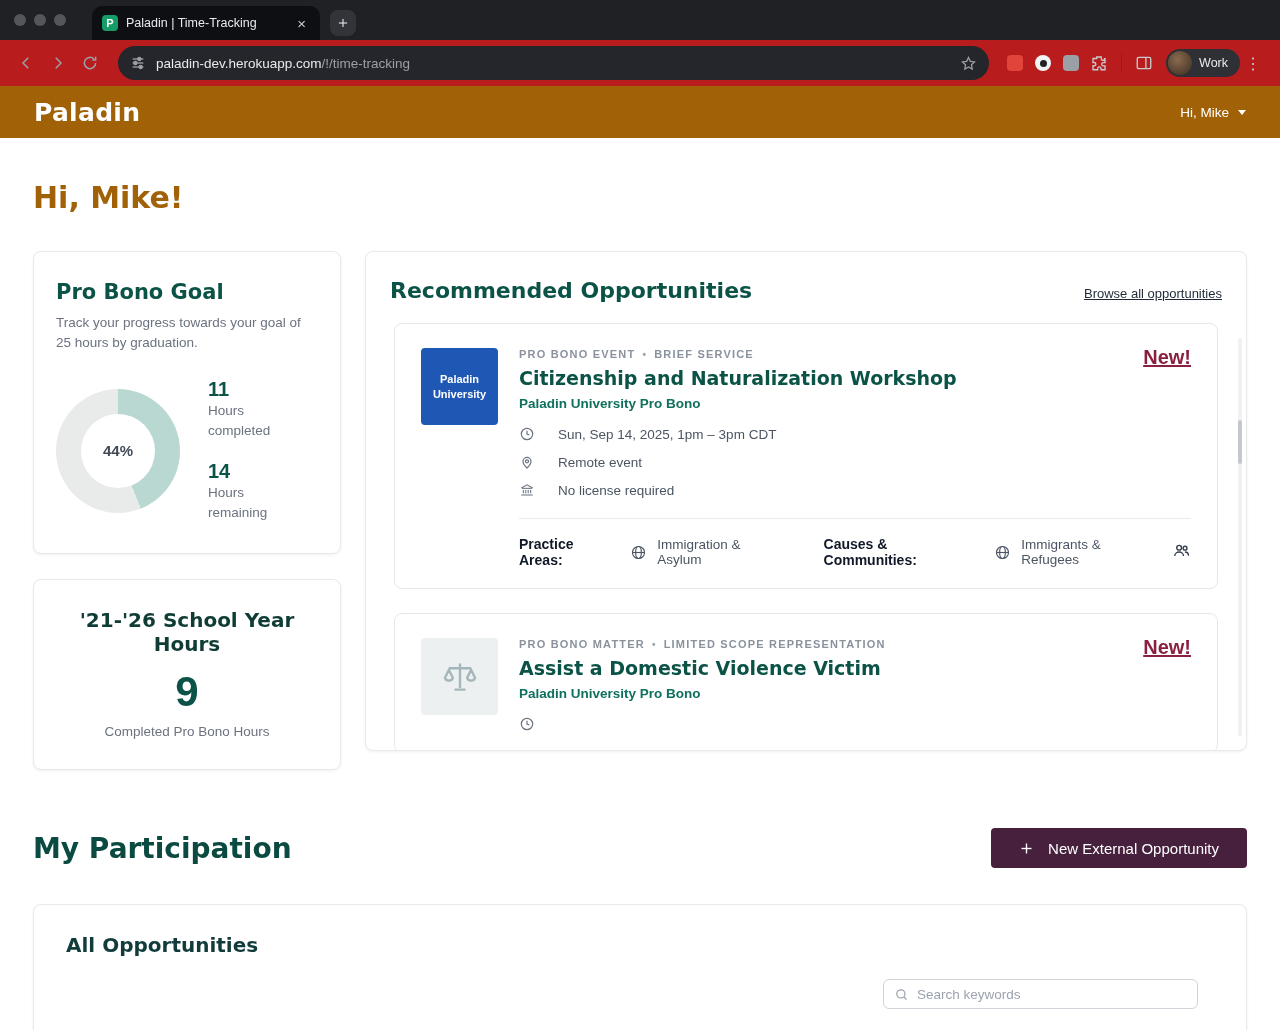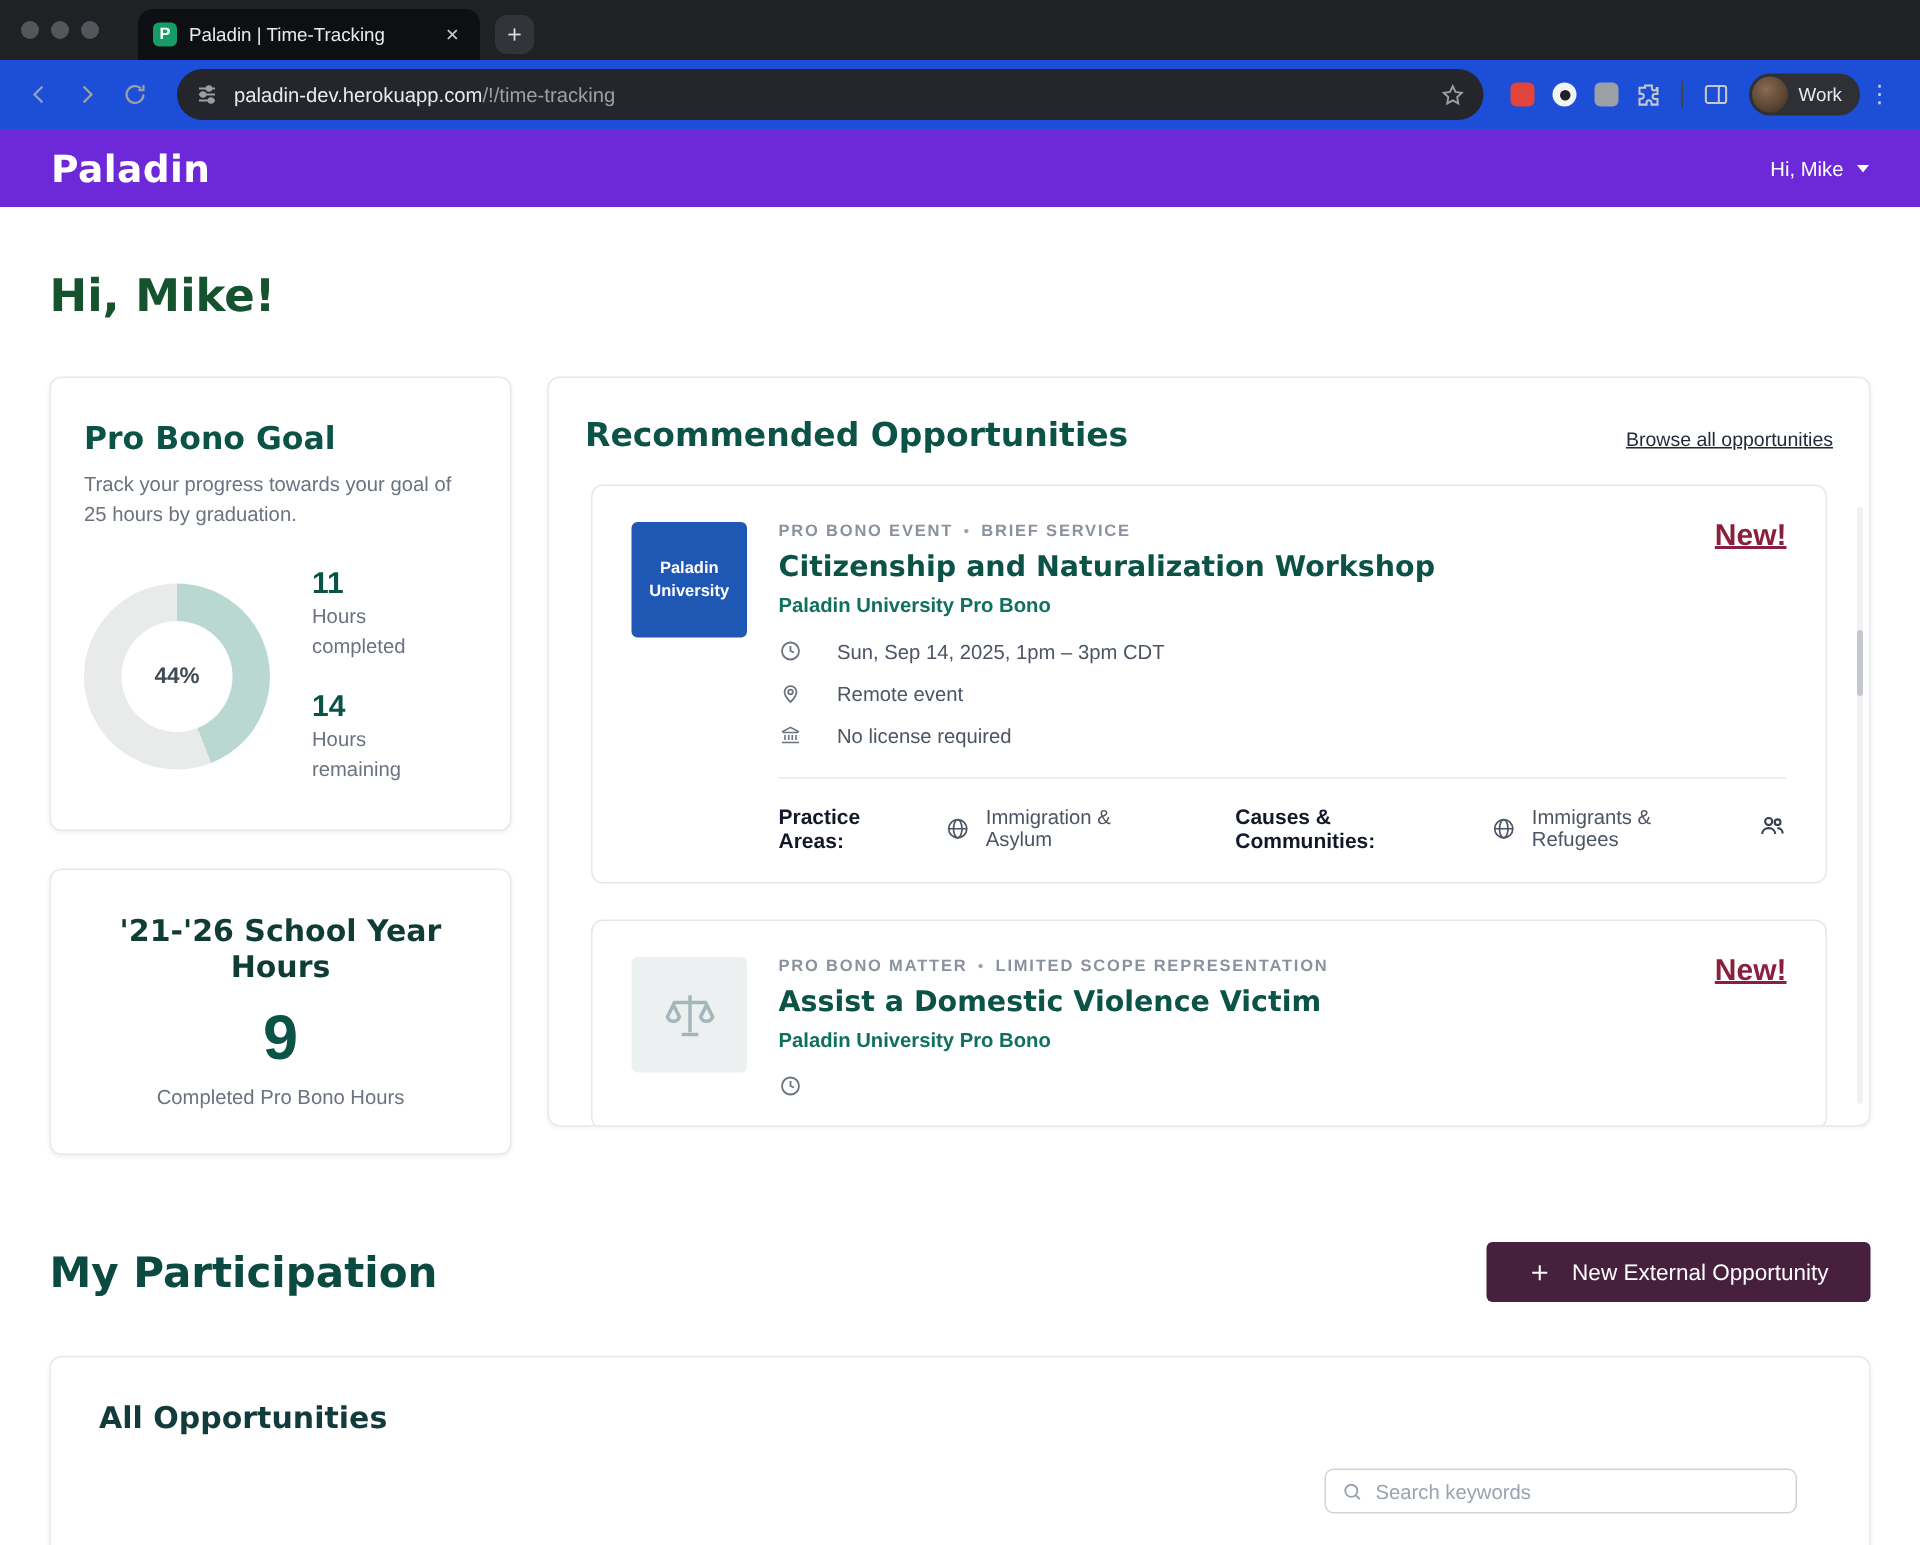--- a/index.html
+++ b/index.html
@@ -12,21 +12,21 @@
   .light { width:12px; height:12px; border-radius:50%; background:#55565b; }
   .tab { width:228px; height:34px; background:#0e0f12; border-radius:10px 10px 0 0;
     display:flex; align-items:center; gap:8px; padding:0 10px; }
   .favicon { width:16px; height:16px; border-radius:4px; background:#169c67; color:#fff;
     font-size:11px; font-weight:bold; display:flex; align-items:center; justify-content:center; flex:none; }
   .tab-title { flex:1; color:#e8eaed; font-size:12.5px; white-space:nowrap; overflow:hidden; }
   .tab-close { color:#c7cacd; font-size:15px; line-height:1; padding:2px 4px; border-radius:4px; }
   .newtab { width:26px; height:26px; margin:0 0 4px 10px; border-radius:8px; background:#33343a;
     color:#dfe1e5; display:flex; align-items:center; justify-content:center; }
 
-  .toolbar { height:46px; background:#1d4ed8; display:flex; align-items:center; padding:0 14px 0 10px; }
+  .toolbar { height:46px; background:#b91c1c; display:flex; align-items:center; padding:0 14px 0 10px; }
   .tbtn { width:32px; height:32px; display:flex; align-items:center; justify-content:center;
     color:#9aa0a6; border-radius:50%; flex:none; }
   .tbtn svg { width:18px; height:18px; }
   .omnibox { flex:1; height:34px; margin:0 12px; background:#24262b; border-radius:17px;
     display:flex; align-items:center; padding:0 12px; gap:10px; min-width:0; }
   .omnibox .url { flex:1; font-size:13.5px; white-space:nowrap; overflow:hidden; }
   .url-domain { color:#e8eaed; }
   .url-path { color:#9aa0a6; }
   .ext { width:28px; height:28px; display:flex; align-items:center; justify-content:center; flex:none; }
   .ext-sq-red { width:16px; height:16px; border-radius:4px; background:#e0443a; }
@@ -34,29 +34,29 @@
   .ext-circle-white i { width:7px; height:7px; border-radius:50%; background:#202124; }
   .ext-sq-gray { width:16px; height:16px; border-radius:4px; background:#9aa0a6; }
   .vdiv { width:1px; height:18px; background:#3f4043; margin:0 8px; flex:none; }
   .profile-chip { height:28px; border-radius:14px; background:#2e3036; display:flex; align-items:center;
     gap:7px; padding:2px 12px 2px 2px; margin-left:8px; flex:none; }
   .avatar { width:24px; height:24px; border-radius:50%; background:radial-gradient(circle at 40% 35%, #8a6a4f, #3a2c20); }
   .profile-label { color:#e8eaed; font-size:12.5px; }
   .kebab { color:#c7cacd; font-size:16px; width:26px; text-align:center; }
 
   
-  .app-header { height:52px; background:#6d28d9; display:flex; align-items:center;
+  .app-header { height:52px; background:#a16207; display:flex; align-items:center;
     justify-content:space-between; padding:0 34px; }
   .logo { color:#fff; font-size:25px; font-weight:600; letter-spacing:.3px; font-family:"DejaVu Sans",sans-serif; }
   .user-menu { color:#fff; font-size:13.5px; display:flex; align-items:center; gap:9px; }
   .caret { width:0; height:0; border-left:4.5px solid transparent; border-right:4.5px solid transparent;
     border-top:5px solid #fff; }
 
   main { padding:0 33px; }
-  .greeting { margin-top:42px; font-size:30px; font-weight:800; color:#14532d;
+  .greeting { margin-top:42px; font-size:30px; font-weight:800; color:#a16207;
     font-family:"DejaVu Sans",sans-serif; }
 
   .layout { display:flex; gap:24px; align-items:flex-start; margin-top:36px; }
   .card { background:#fff; border:1px solid #e7e9ec; border-radius:8px;
     box-shadow:0 1px 3px rgba(16,24,40,.06); }
 
   .left-col { width:308px; flex:none; display:flex; flex-direction:column; gap:25px; }
 
   .goal-card { padding:28px 22px 30px; }
   .goal-title { font-size:21px; font-weight:700; color:#0c5347; font-family:"DejaVu Sans",sans-serif; }

